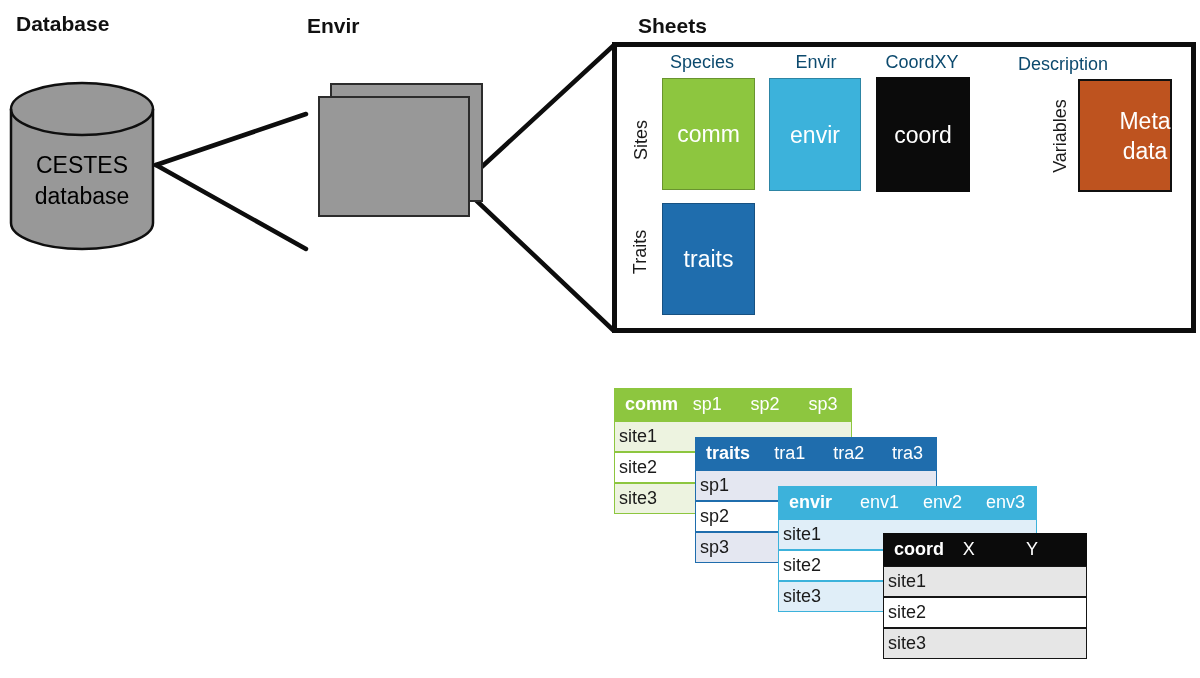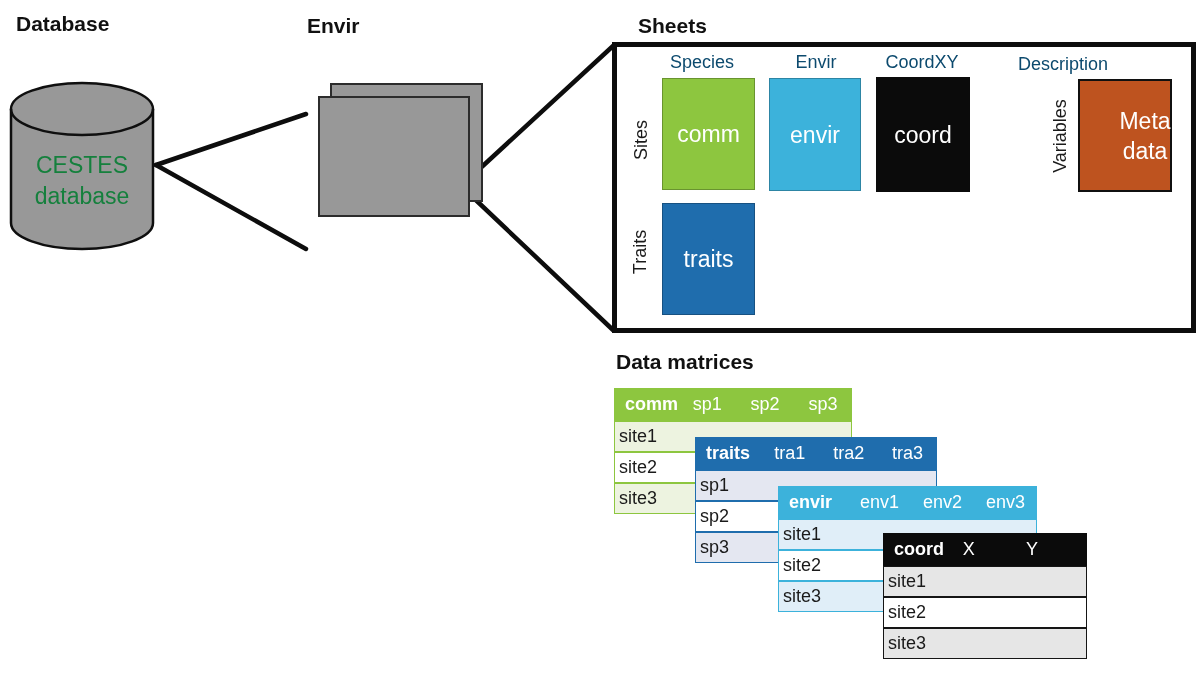--- a/index.html
+++ b/index.html
@@ -14,21 +14,21 @@
   #t-dm{left:616px;top:350px;}
 
   
   .lines{position:absolute;left:0;top:0;z-index:1;}
 
   
   .cylinder{position:absolute;left:8px;top:81px;width:148px;height:170px;z-index:2;}
   .cyl-text{
     position:absolute;left:0;top:0;right:0;bottom:0;display:flex;flex-direction:column;
     align-items:center;justify-content:center;padding-top:30px;box-sizing:border-box;
-    color:#15803d;font-size:23px;line-height:31px;text-align:center;
+    color:#000000;font-size:23px;line-height:31px;text-align:center;
   }
 
   
   .file-back{position:absolute;background:#989898;border:2px solid #2c2c2c;box-sizing:border-box;z-index:2;}
   .fileA{left:330px;top:83px;width:153px;height:119px;}
   .fileB{left:318px;top:96px;width:152px;height:121px;}
   .file-front{position:absolute;left:298px;top:106px;width:168px;height:156px;z-index:3;}
   .file-label{position:absolute;left:0;right:10px;top:70px;text-align:center;color:#fff;font-size:21px;}
 
   
@@ -91,21 +91,20 @@
   <svg class="lines" width="1200" height="678">
     <line x1="156" y1="165" x2="306" y2="114" stroke="#0d0d0d" stroke-width="4.5" stroke-linecap="round"></line>
     <line x1="156" y1="165" x2="306" y2="249" stroke="#0d0d0d" stroke-width="4.5" stroke-linecap="round"></line>
     <line x1="461" y1="186" x2="613" y2="46" stroke="#0d0d0d" stroke-width="4.5" stroke-linecap="round"></line>
     <line x1="461" y1="186" x2="613" y2="330" stroke="#0d0d0d" stroke-width="4.5" stroke-linecap="round"></line>
   </svg>
 
   <div class="sec-title" id="t-db">Database</div>
   <div class="sec-title" id="t-files">Envir</div>
   <div class="sec-title" id="t-sheets">Sheets</div>
-  <div class="sec-title" id="t-dm">Data matrices</div>
 
   <div class="cylinder">
     <svg width="148" height="170" viewBox="0 0 148 170">
       <path d="M3,28 A71,26 0 0 1 145,28 L145,142 A71,26 0 0 1 3,142 Z" fill="#989898" stroke="#0f0f0f" stroke-width="2.5"></path>
       <path d="M3,28 A71,26 0 0 0 145,28" fill="none" stroke="#0f0f0f" stroke-width="2.5"></path>
     </svg>
     <div class="cyl-text">CESTES database</div>
   </div>
 
   <div class="file-back fileA"></div>

